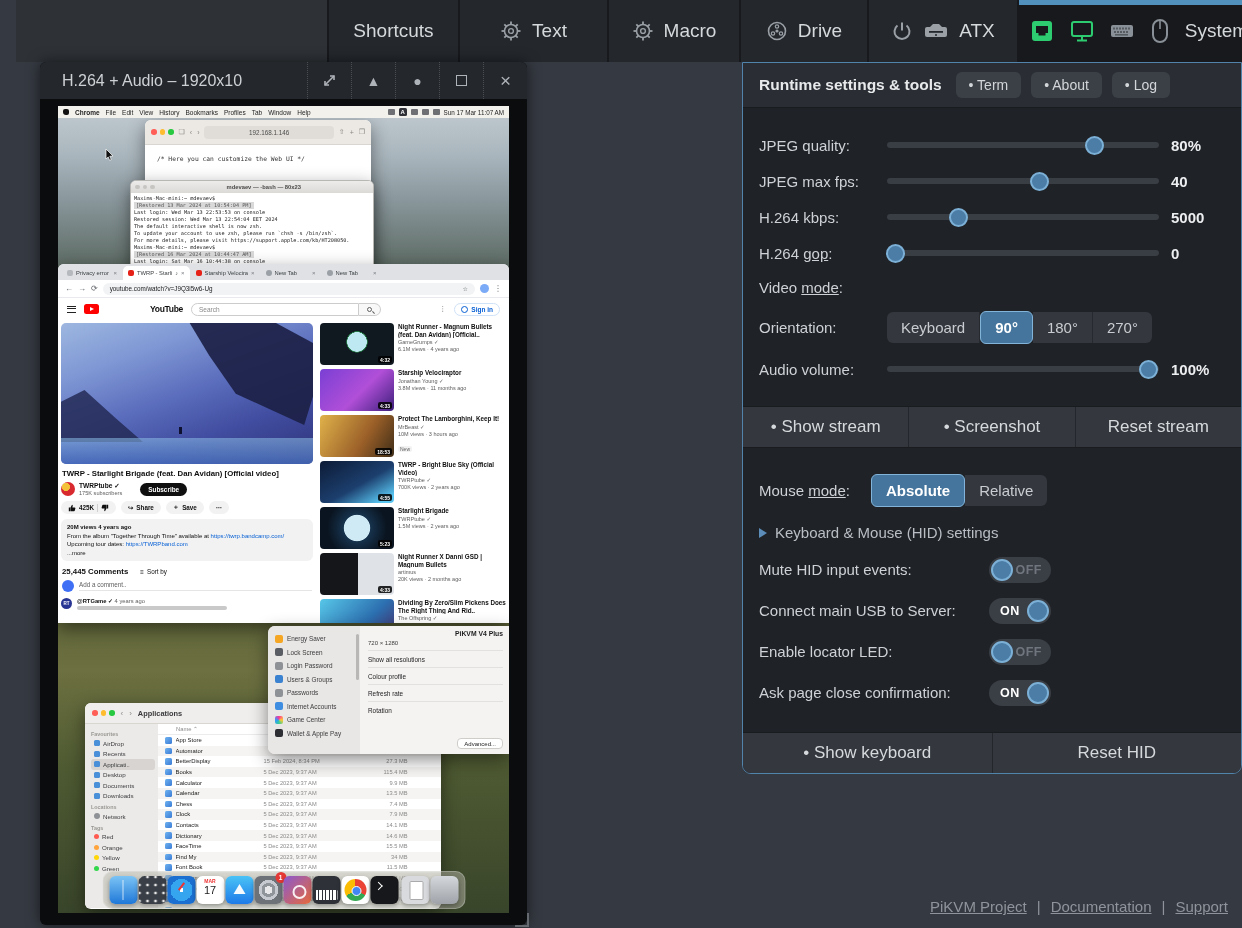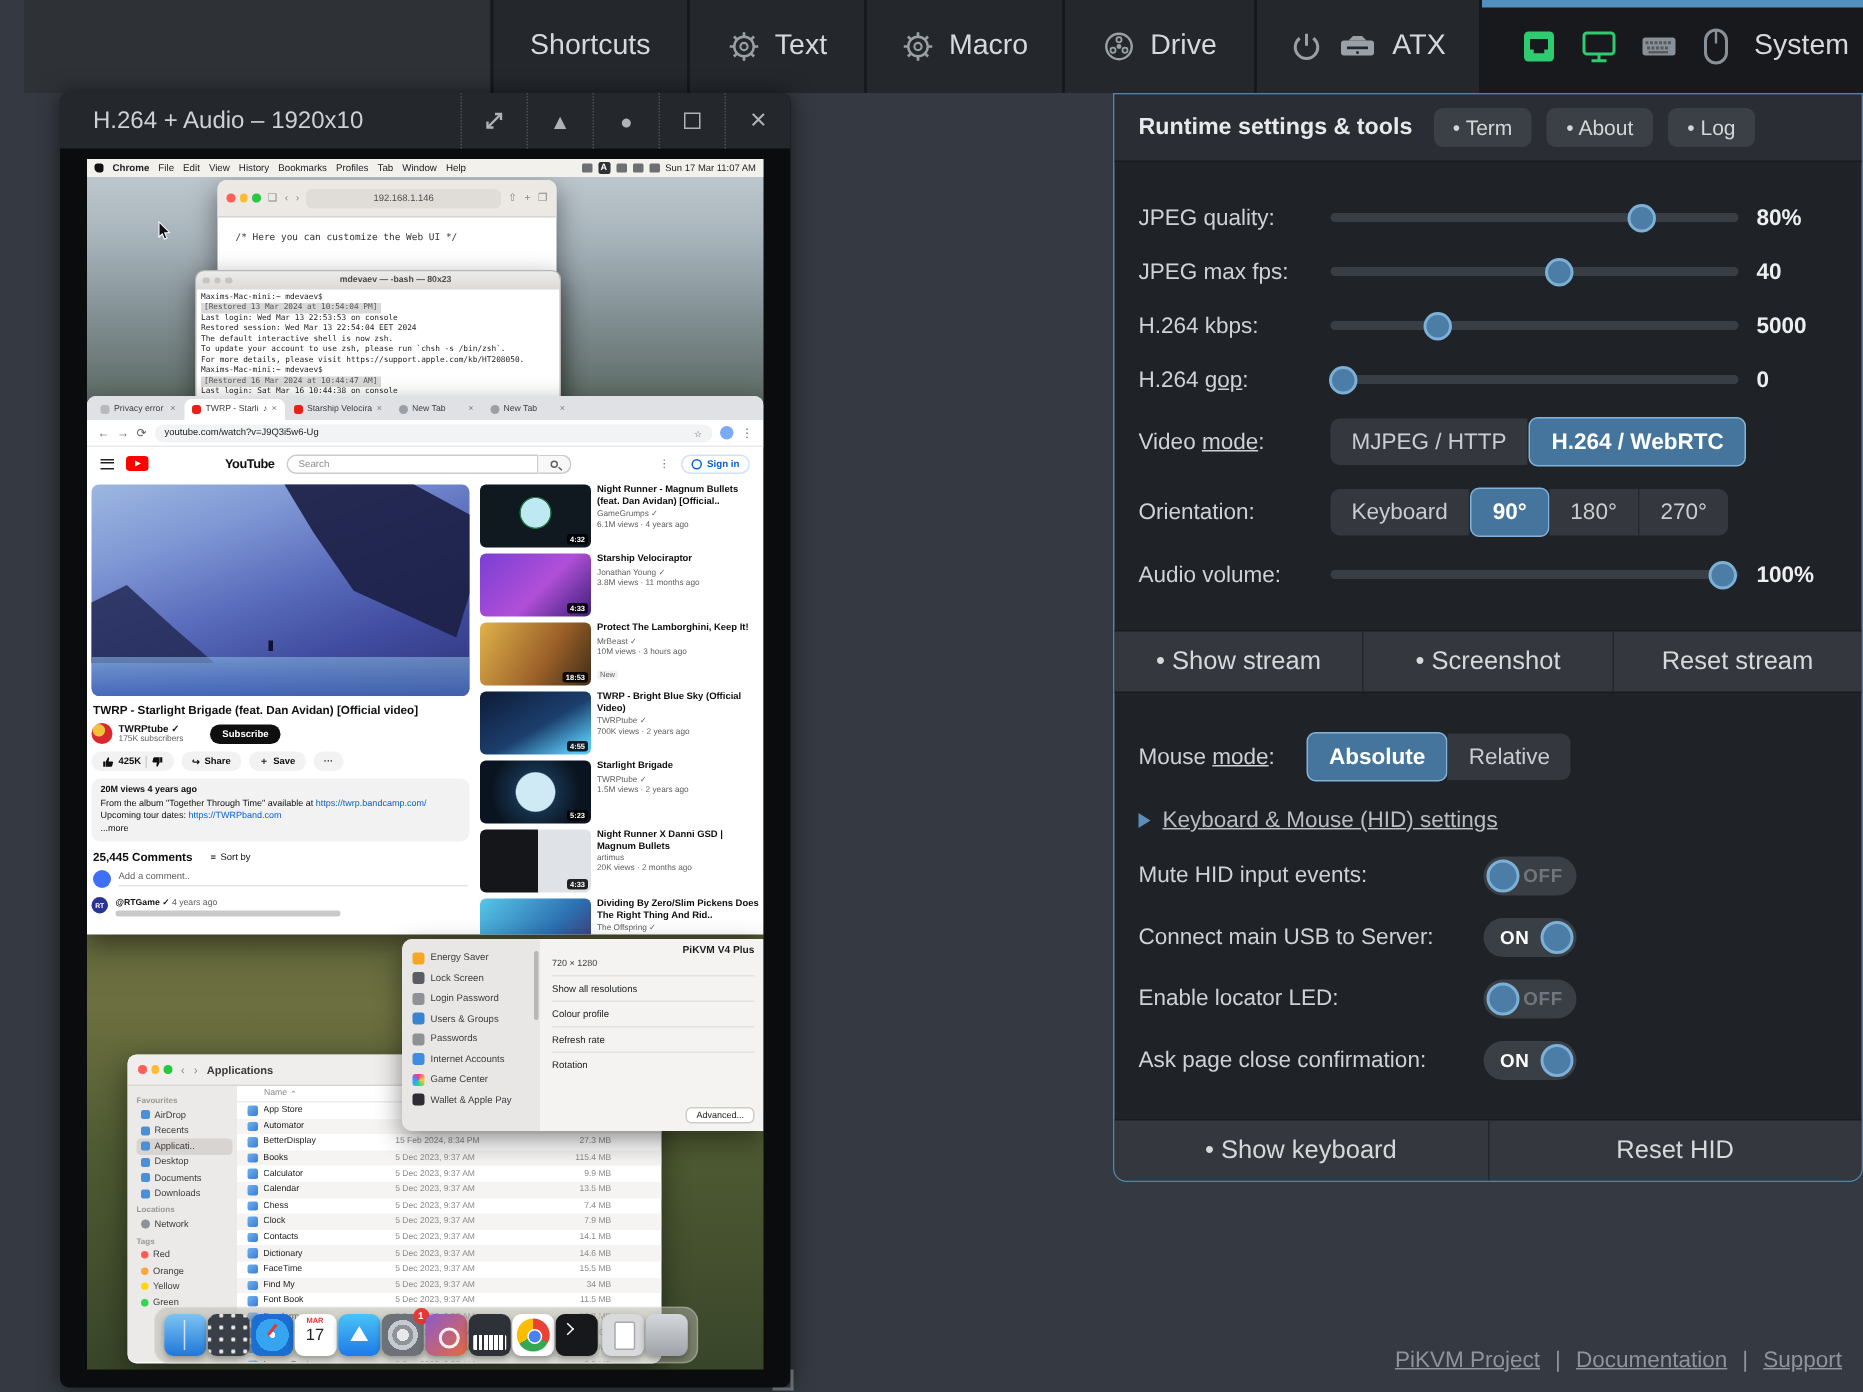--- a/index.html
+++ b/index.html
@@ -5,21 +5,21 @@
   * { box-sizing: border-box; margin: 0; padding: 0; }
   html,body { width:1242px; height:928px; overflow:hidden; }
   body { background:#353941; font-family:"Liberation Sans", sans-serif; position:relative; }
   a { text-decoration:none; }
 
   
   .nav { position:absolute; top:0; left:16px; width:1242px; height:62px; background:#2c3036; display:flex; }
   .nav-left { width:311px; background:#2e3237; }
   .nav-item { display:flex; align-items:center; justify-content:center; gap:10px; background:#24282d; border-left:2px solid #17191d; color:#d6d9db; font-size:19px; cursor:pointer; }
   .nav-item svg { display:block; }
-  .w-short{width:131px}.w-text{width:118px}.w-macro{width:132px}.w-drive{width:128px}.w-atx{width:150px}
+  .w-short{width:131px}.w-text{width:149px}.w-macro{width:132px}.w-drive{width:128px}.w-atx{width:150px}
   .nav-system { flex:1; background:#17191c; position:relative; gap:14px; }
   .sys-topbar { position:absolute; top:0; left:0; right:0; height:5px; background:#5290bd; }
 
   
   .stream-window { position:absolute; left:40px; top:62px; width:487px; height:863px; background:#0b0c0e; border-radius:6px; box-shadow:0 0 14px rgba(0,0,0,.55); }
   .sw-titlebar { height:37px; background:#24272c; border-radius:6px 6px 0 0; display:flex; align-items:center; }
   .sw-title { flex:1; padding-left:22px; color:#ced1d4; font-size:16px; white-space:nowrap; overflow:hidden; }
   .sw-controls { display:flex; height:100%; }
   .sw-btn { width:44px; display:flex; align-items:center; justify-content:center; color:#aeb3b9; font-size:14px; border-left:1px dotted #4a4e54; cursor:pointer; }
   .sw-box { width:11px; height:11px; border:1.5px solid #aeb3b9; }
@@ -238,21 +238,21 @@
   .radio { display:flex; }
   .rbtn { background:#34383e; color:#c9ccd0; font-size:15px; padding:7px 14px; cursor:pointer; border-right:1px solid #26292e; }
   .rbtn:first-child { border-radius:6px 0 0 6px; }
   .rbtn:last-child { border-radius:0 6px 6px 0; border-right:none; }
   .rbtn.active { background:#45759c; border:1px solid #82b4da; border-radius:6px; color:#fff; font-weight:bold; margin:-1px 0; }
   .btn-row { display:flex; background:#34383e; border-top:1px solid #191b1f; border-bottom:1px solid #191b1f; }
   .big-btn { flex:1; text-align:center; padding:10px 0; font-size:17px; color:#d6d9dc; border-right:1px solid #23262b; cursor:pointer; }
   .big-btn:last-child { border-right:none; }
   .hid-link-row { display:flex; align-items:center; gap:8px; padding:10px 16px 8px; }
   .tri { width:0; height:0; border-left:8px solid #5b8db8; border-top:5px solid transparent; border-bottom:5px solid transparent; }
-  .hid-link { font-size:15px; color:#b9bec5; text-decoration:underline; cursor:pointer; }
+  .hid-link { font-size:15px; color:#b9bec5; cursor:pointer; }
   .trow { display:flex; align-items:center; padding:7.5px 16px; }
   .trow .plabel { width:230px; }
   .toggle { position:relative; width:62px; height:26px; border-radius:13px; background:#3a3e45; cursor:pointer; }
   .tknob { position:absolute; top:2px; width:22px; height:22px; border-radius:50%; background:#4b7da6; border:2px solid #7cb0d6; }
   .trow.off .tknob { left:2px; }
   .trow.on .tknob { right:2px; }
   .tstate { position:absolute; top:6px; font-size:12.5px; font-weight:bold; letter-spacing:.5px; }
   .trow.off .tstate { right:9px; color:#70767e; }
   .trow.on .tstate { left:11px; color:#fff; }
   .bottom-row { border-bottom:none; }
@@ -1010,24 +1010,20 @@
     <div class="prow">
       <span class="plabel"><span>H.264 </span><span class="underl">gop</span><span>:</span></span>
       <span class="slider">
           <span class="track"></span>
           <span class="knob" style="left: calc(3% - 9px);"></span>
         </span>
       <span class="pvalue">0</span>
     </div>
     <div class="prow">
       <span class="plabel"><span>Video </span><span class="underl">mode</span><span>:</span></span>
-      <span class="radio">
-        <span class="rbtn">MJPEG / HTTP</span>
-        <span class="rbtn active">H.264 / WebRTC</span>
-      </span>
     </div>
     <div class="prow">
       <span class="plabel">Orientation:</span>
       <span class="radio">
         <span class="rbtn">Keyboard</span>
         <span class="rbtn active">90°</span>
         <span class="rbtn">180°</span>
         <span class="rbtn">270°</span>
       </span>
     </div>

